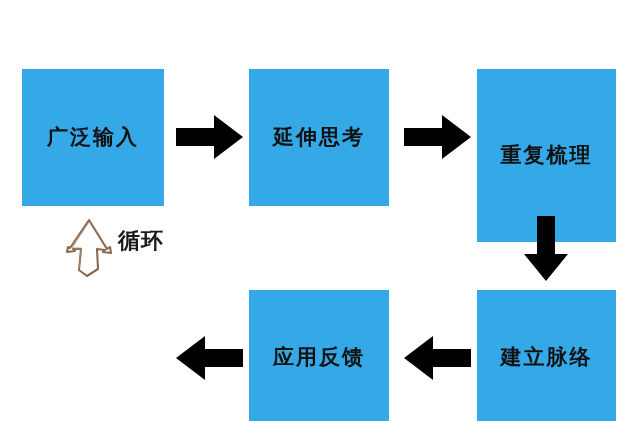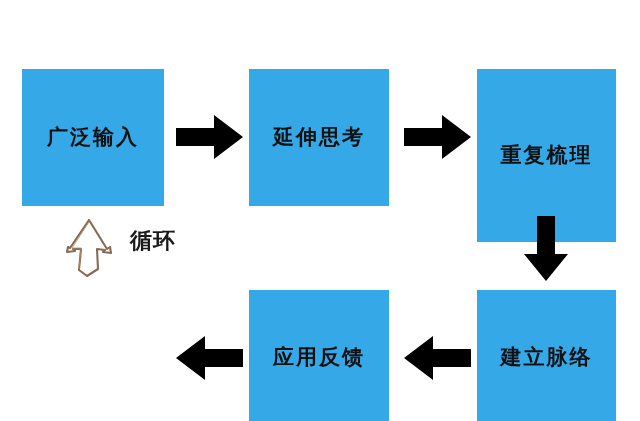--- a/index.html
+++ b/index.html
@@ -91,21 +91,21 @@
     </svg>
   </div>
 
   <div class="cycle-arrow" style="left:62px; top:180px; width:56px; height:60px;">
     <svg width="56" height="60" viewBox="0 0 56 60" aria-hidden="true">
       <path d="M27 2 L8 30 L6 29 L5 34 L13 33 L11 31 L19 31 L17 52 L25 58 L36 51 L35 31 L43 32 L41 34 L49 35 L48 29 L45 31 Z" fill="#ffffff" stroke="#8a6a52" stroke-width="2.1" stroke-linejoin="round" stroke-linecap="round"></path>
       <path d="M27 4 L10 30 L19 30 L17 51" fill="none" stroke="#b08a6a" stroke-width="1" opacity="0.8"></path>
     </svg>
   </div>
 
-  <div class="cycle-label" style="left:130px; top:188px;">循环</div>
+  <div class="cycle-label" style="left:118px; top:188px;">循环</div>
 
 
   <div class="arrow" style="left:176px; top:297px; width:68px; height:46px;">
     <svg width="68" height="46" viewBox="0 0 68 46" aria-hidden="true">
       <polygon points="67,14 29,14 29,1 0,23 29,45 29,32 67,32" fill="#000000"></polygon>
     </svg>
   </div>
 
   <div class="node" style="left:249px; top:252px; width:140px; height:135px;align-items:center;">
     <span class="node-label">应用反馈</span>

